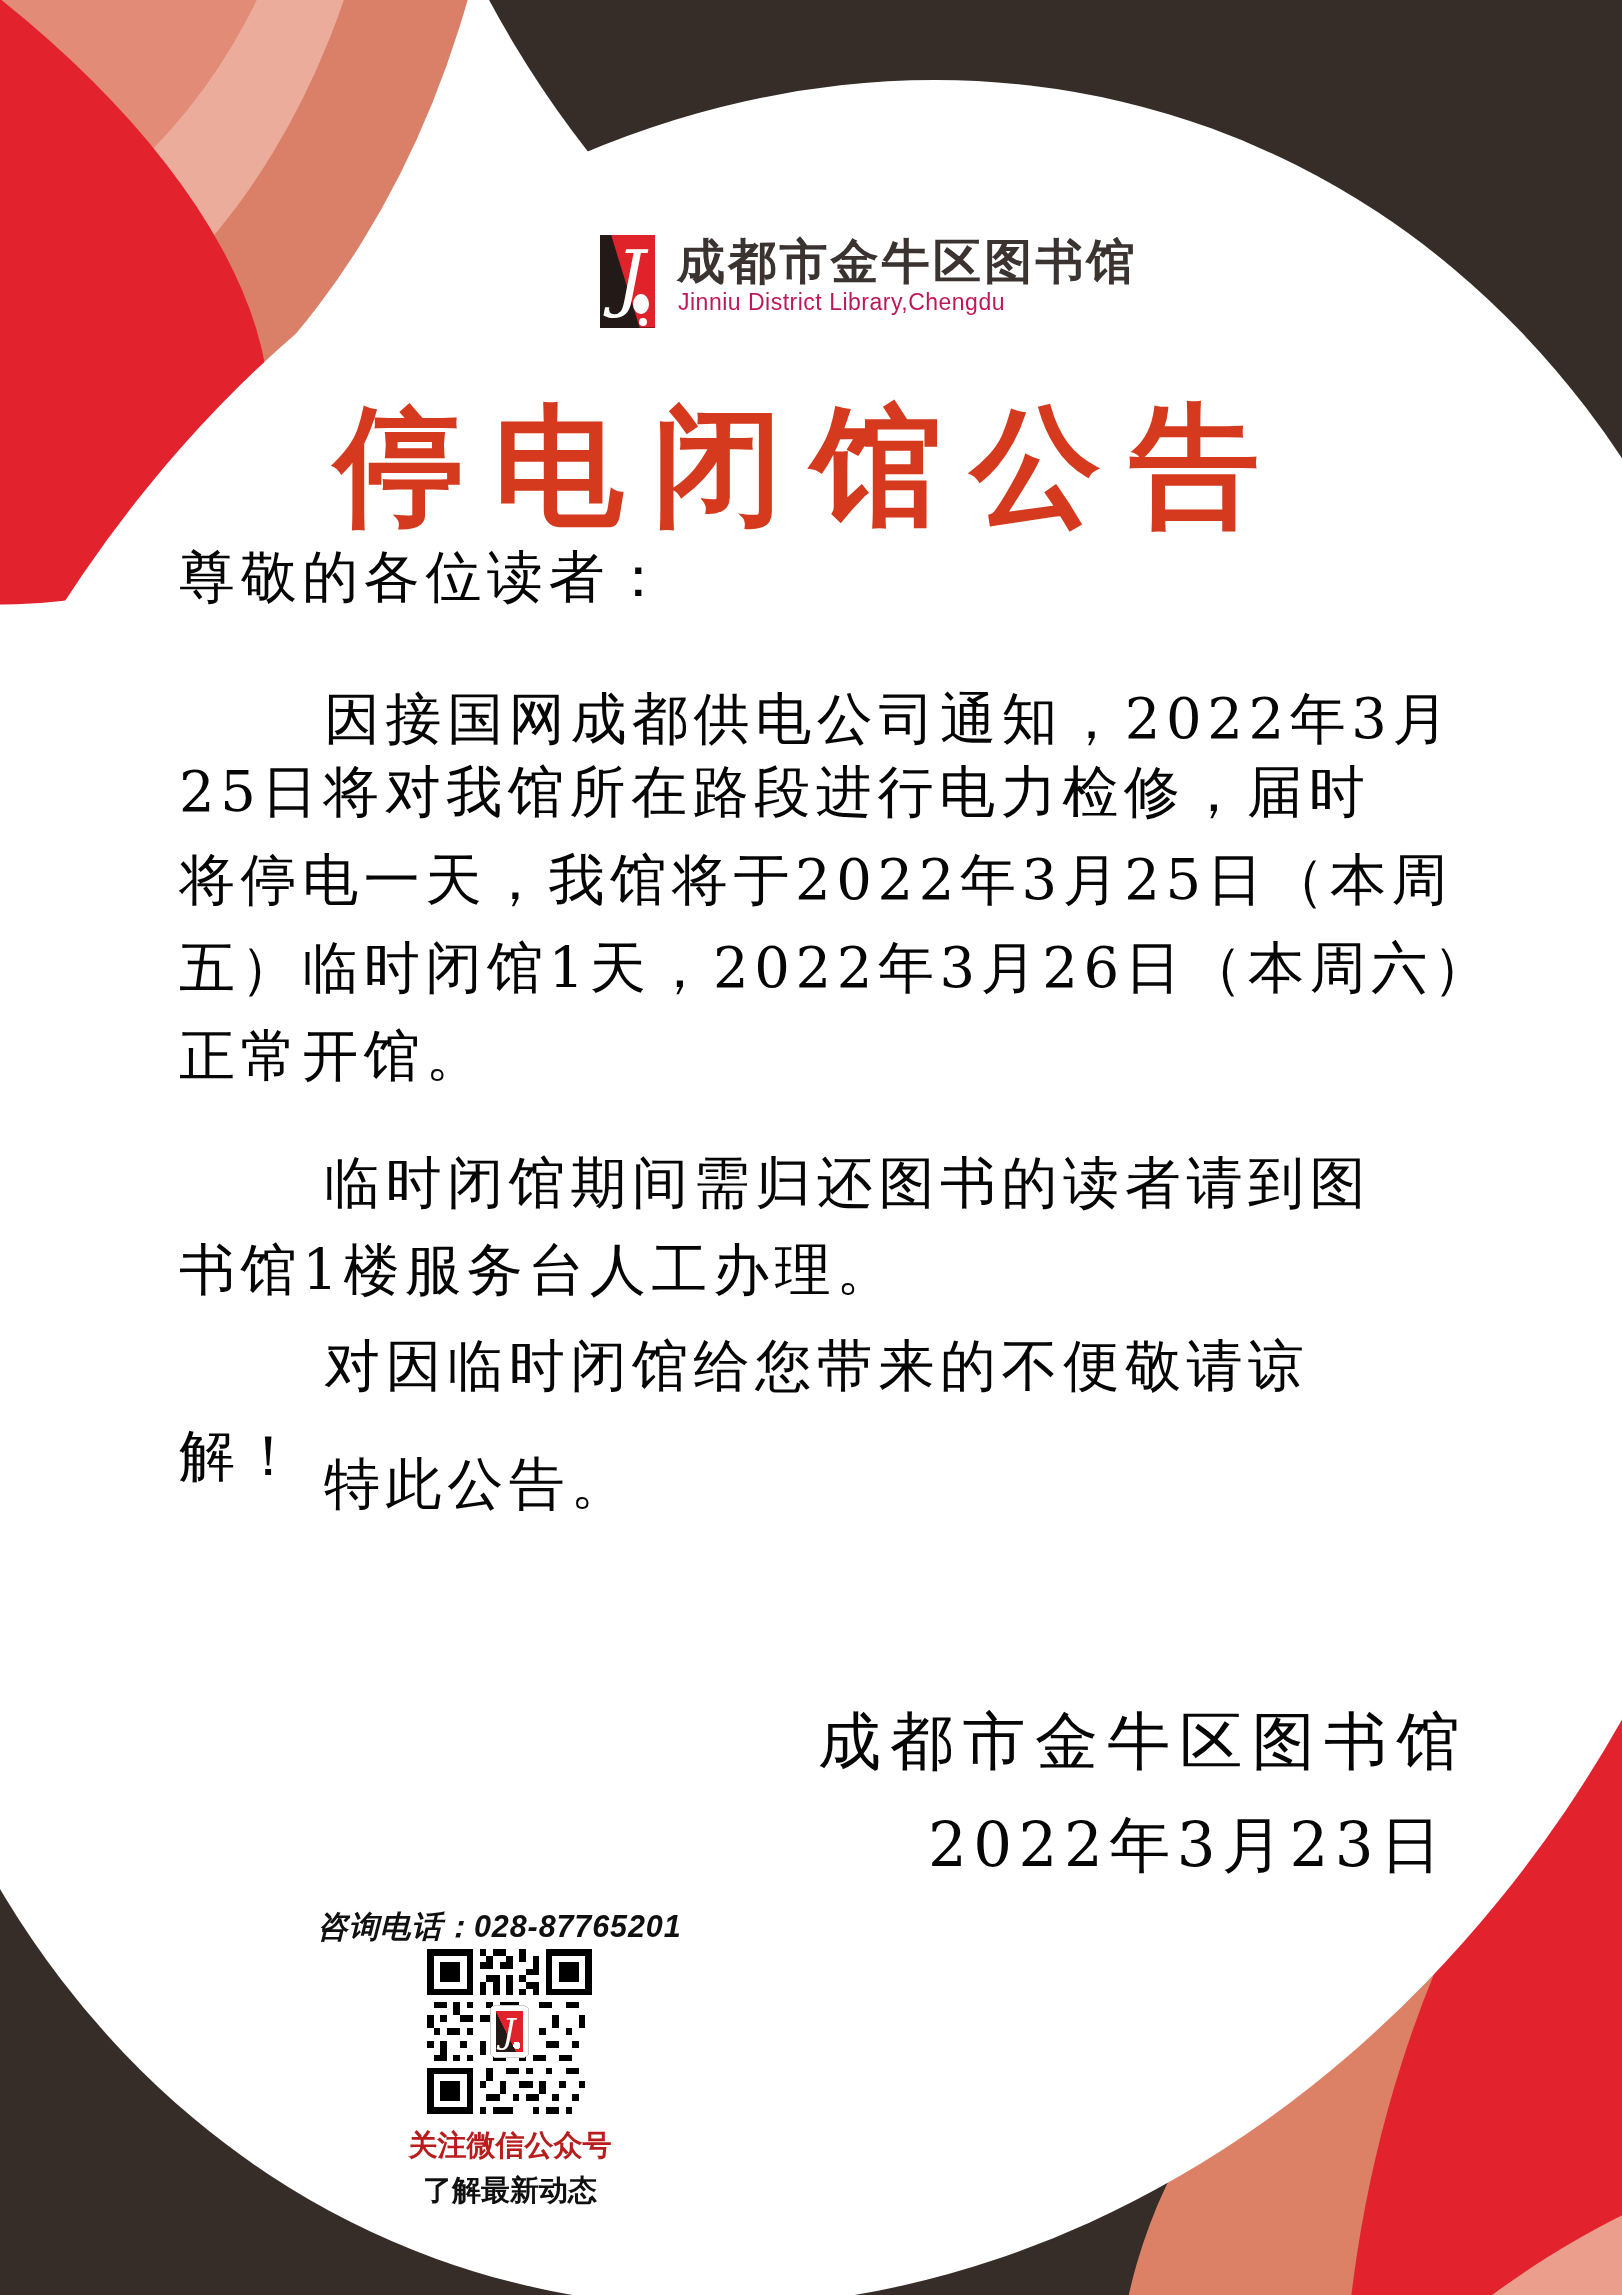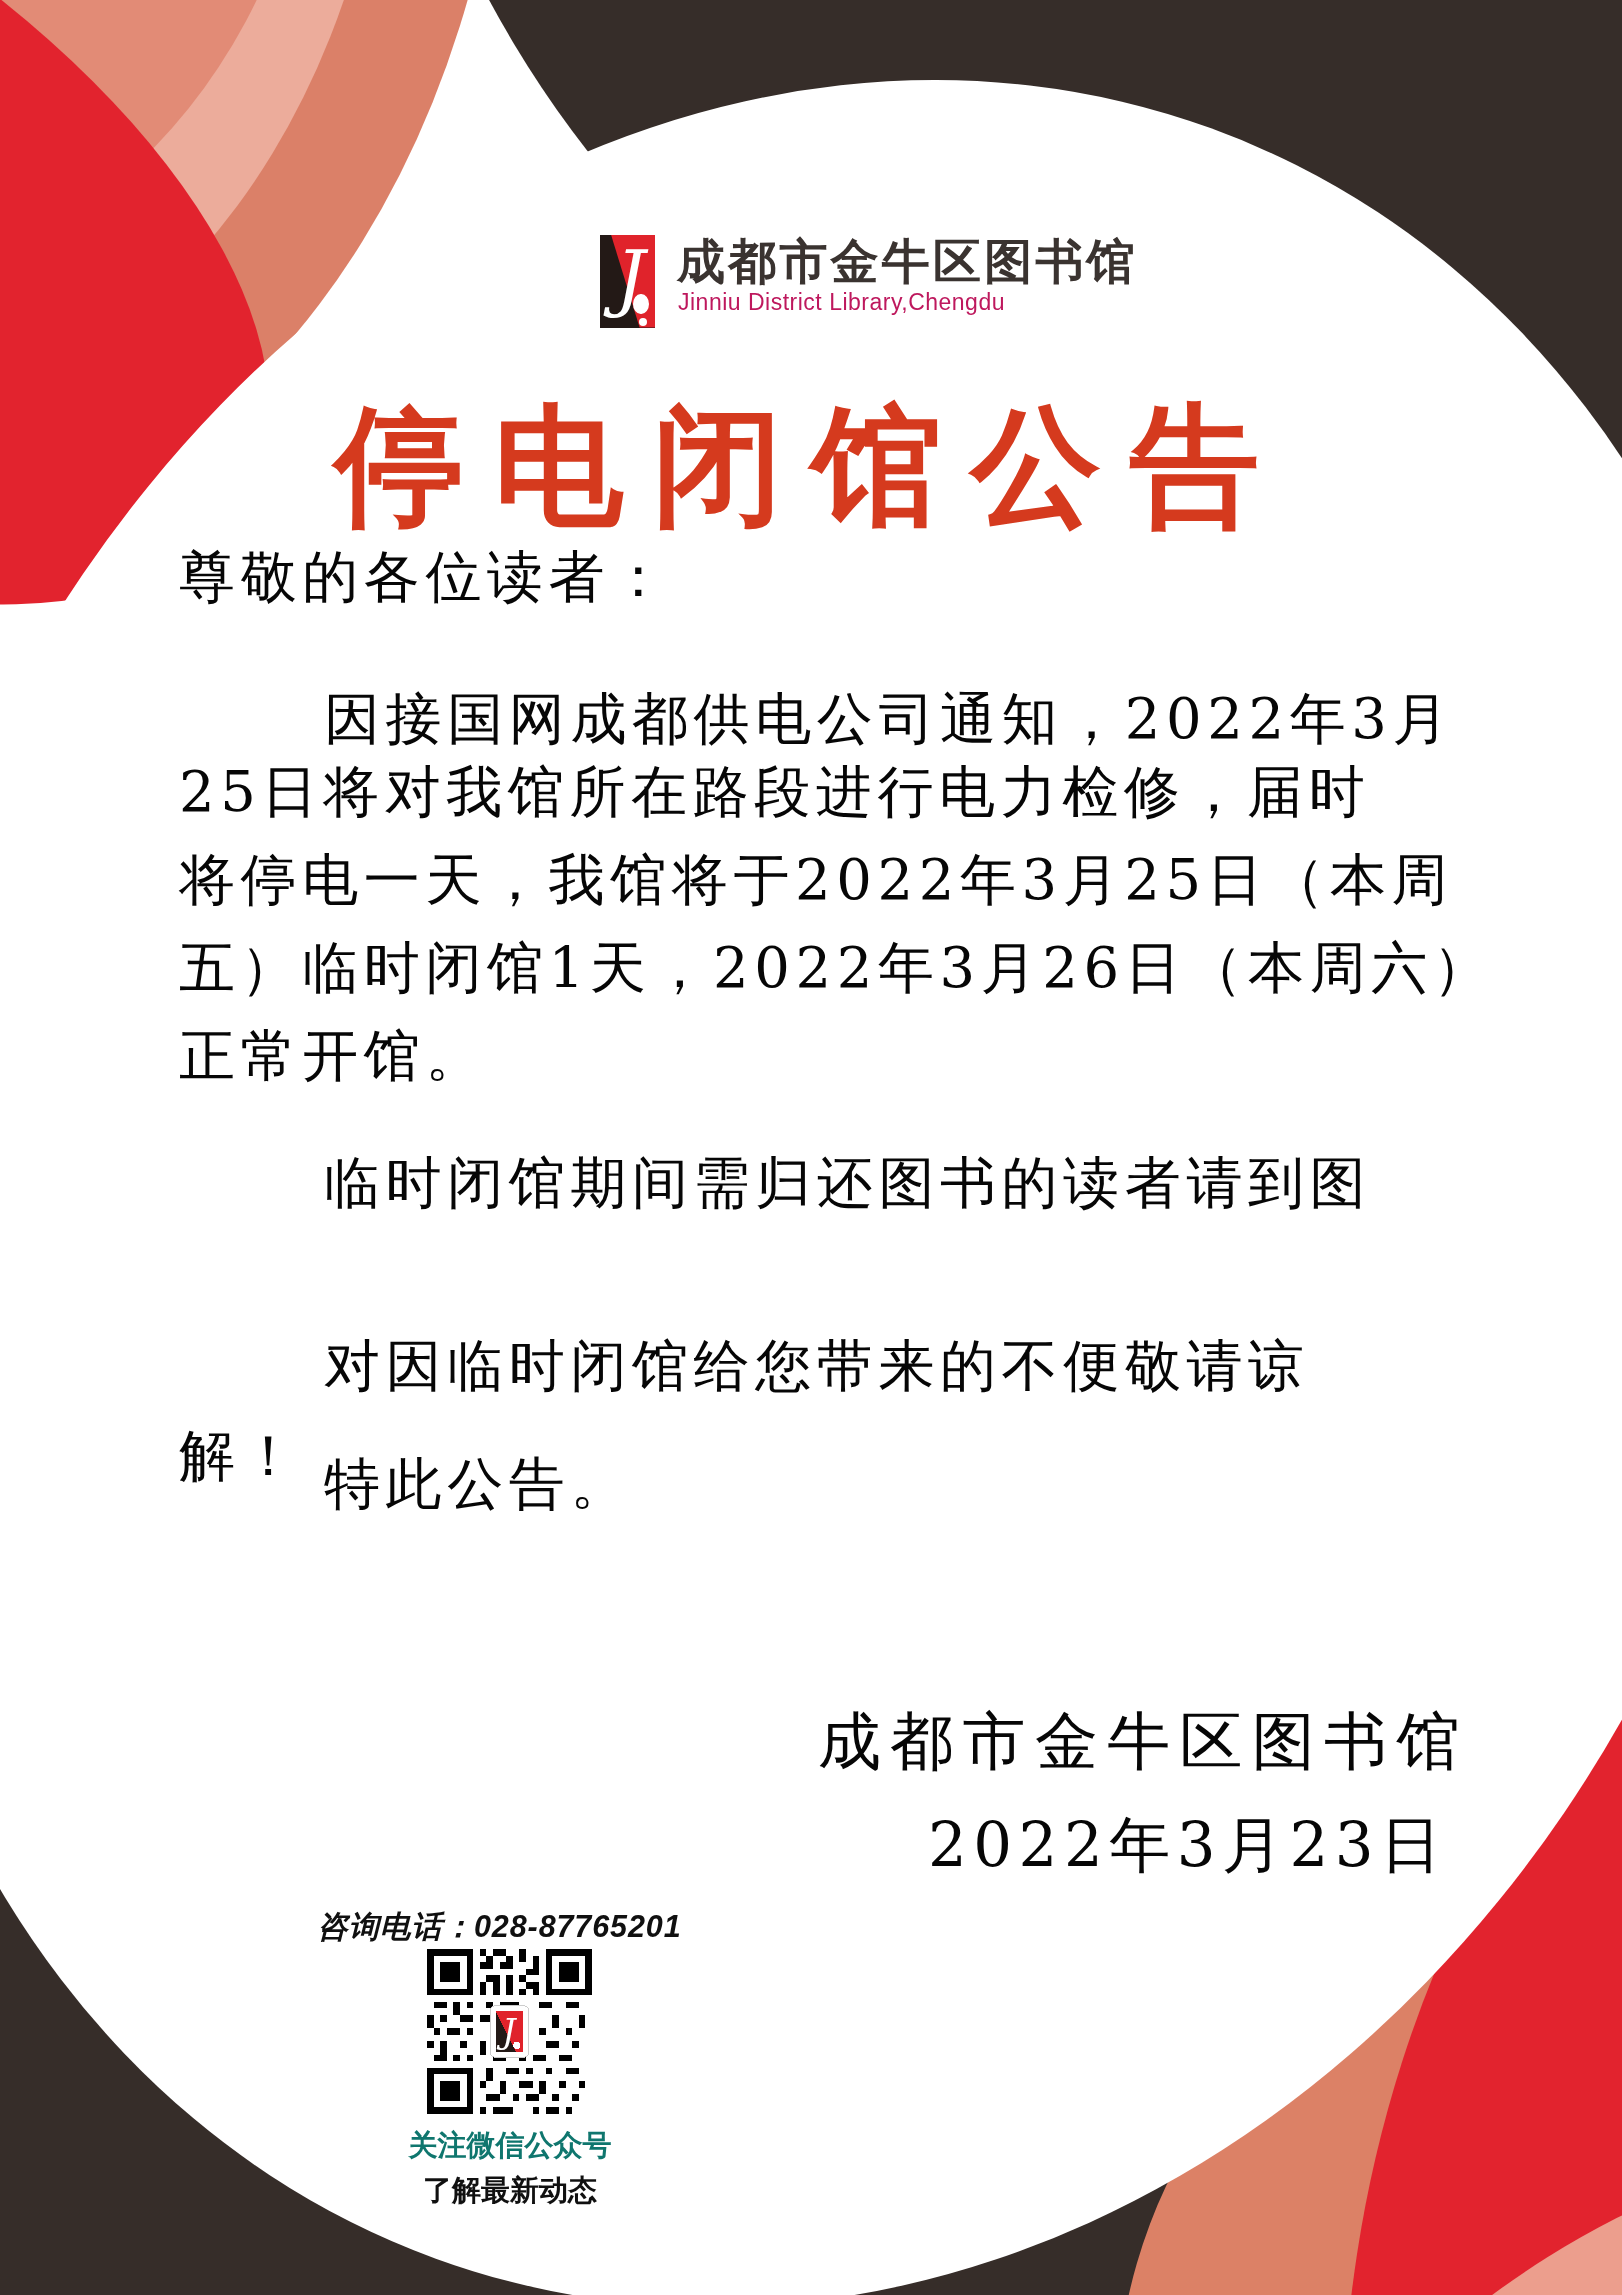--- a/index.html
+++ b/index.html
@@ -58,21 +58,21 @@
   .l9{top:1419px;}
   .l10{top:1447px;text-align:center;}
   .sig-name{position:absolute;left:818px;top:1699px;white-space:nowrap;font-size:63px;letter-spacing:9.3px;color:#060606;}
   .sig-date{position:absolute;left:928px;top:1805px;white-space:nowrap;font-size:61px;letter-spacing:6.5px;color:#060606;}
 
   
   .phone{position:absolute;left:317px;top:1907px;white-space:nowrap;
     font-family:"Liberation Sans",sans-serif;font-weight:bold;font-size:30.5px;letter-spacing:0.9px;color:#101010;font-style:italic;}
   .qr{position:absolute;left:427px;top:1949px;width:165px;height:165px;}
   .qr-caption1{position:absolute;left:334px;top:2126px;width:352px;text-align:center;
-    font-family:"Liberation Sans",sans-serif;font-weight:bold;font-size:29px;color:#0f766e;}
+    font-family:"Liberation Sans",sans-serif;font-weight:bold;font-size:29px;color:#b91c1c;}
   .qr-caption2{position:absolute;left:334px;top:2171px;width:352px;text-align:center;
     font-family:"Liberation Sans",sans-serif;font-weight:bold;font-size:29px;color:#101010;}
 </style>
 </head>
 <body>
 
 <div class="shape band-terracotta"></div>
 <div class="shape band-pink"></div>
 <div class="shape band-salmon"></div>
 <div class="shape band-red"></div>
@@ -98,20 +98,21 @@
 
   <div class="notice-title">停电闭馆公告</div>
 
   <div class="bodyline l0">尊敬的各位读者：</div>
   <div class="bodyline indent l1">因接国网成都供电公司通知，2022年3月</div>
   <div class="bodyline l2">25日将对我馆所在路段进行电力检修，届时</div>
   <div class="bodyline l3">将停电一天，我馆将于2022年3月25日（本周</div>
   <div class="bodyline l4">五）临时闭馆1天，2022年3月26日（本周六）</div>
   <div class="bodyline l5">正常开馆。</div>
   <div class="bodyline indent l6">临时闭馆期间需归还图书的读者请到图</div>
+  <div class="bodyline l7">书馆1楼服务台人工办理。</div>
   <div class="bodyline indent l8">对因临时闭馆给您带来的不便敬请谅</div>
   <div class="bodyline l9">解！</div>
   <div class="bodyline indent l10">特此公告。</div>
 
   <div class="sig-name">成都市金牛区图书馆</div>
   <div class="sig-date">2022年3月23日</div>
 
   <div class="phone">咨询电话：028-87765201</div>
 
   <div class="qr">

